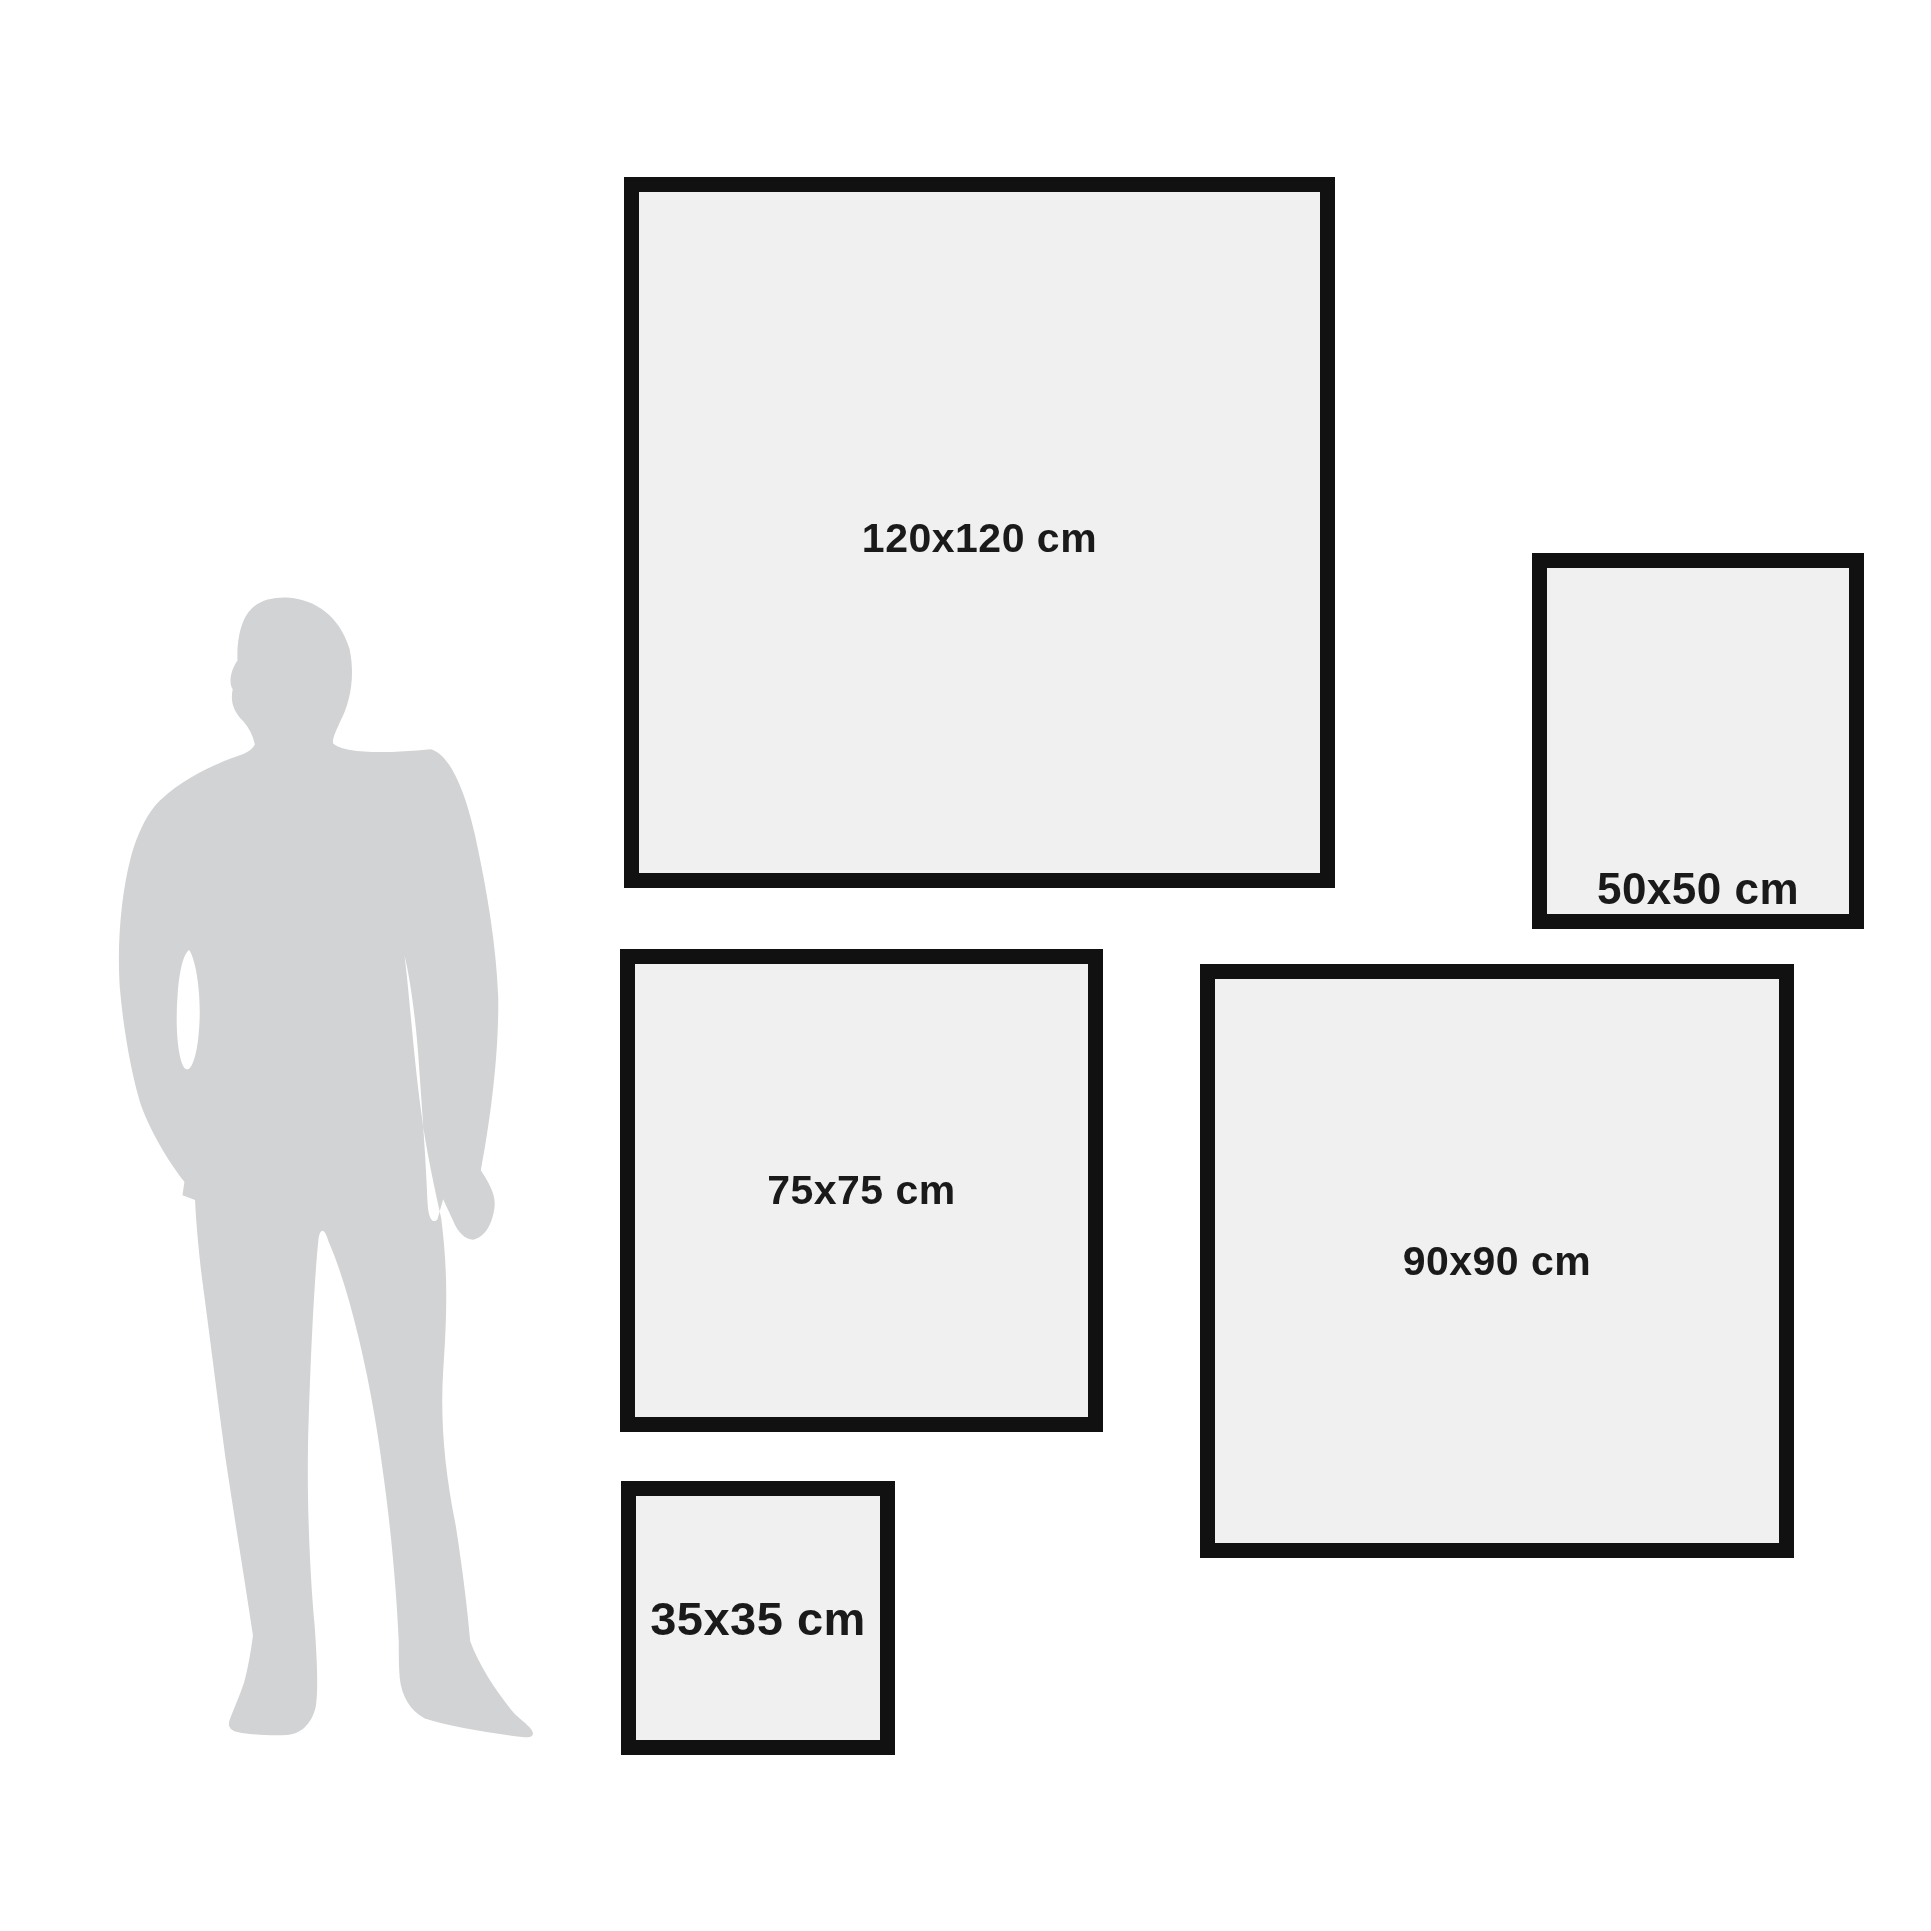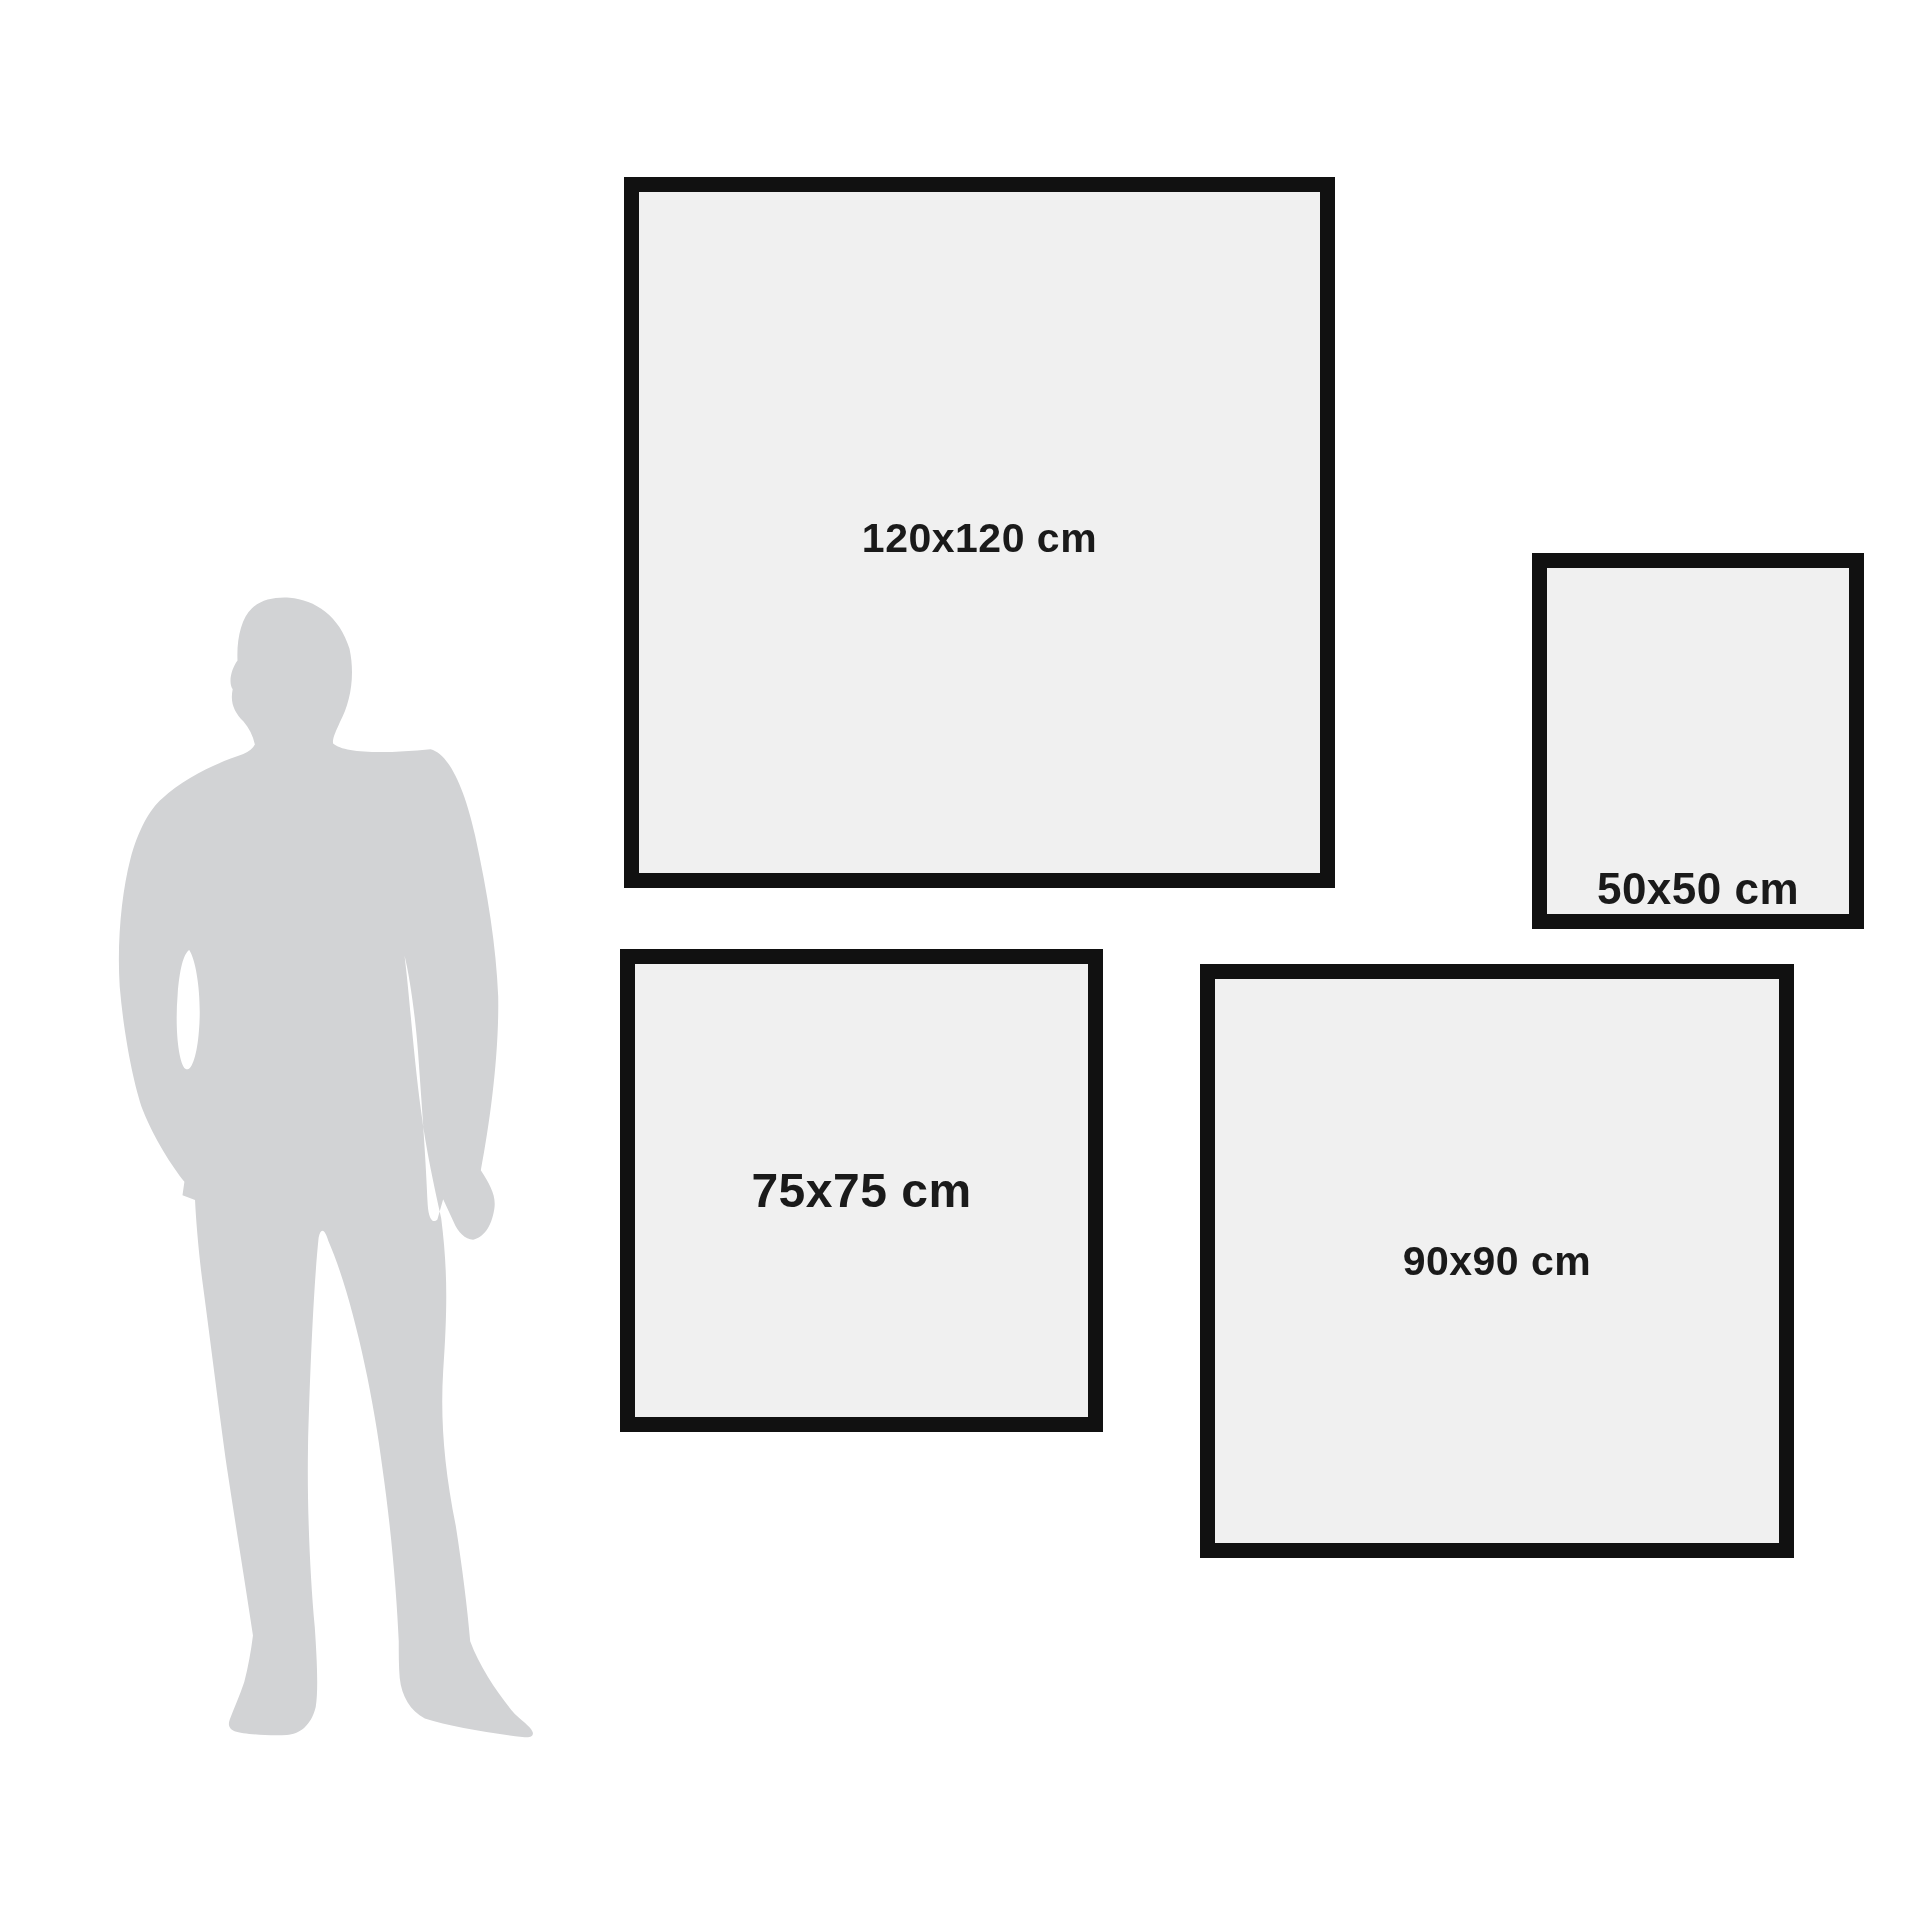--- a/index.html
+++ b/index.html
@@ -25,21 +25,21 @@
     color:#1a1a1a;
     letter-spacing:0.5px;
     white-space:nowrap;
   }
   
   .frame-120{left:624px;top:177px;width:711px;height:711px;}
   .frame-120 .frame-label{font-size:41px;}
   .frame-50{left:1532px;top:553px;width:332px;height:376px;align-items:flex-end;}
   .frame-50 .frame-label{font-size:44px;}
   .frame-75{left:620px;top:949px;width:483px;height:483px;}
-  .frame-75 .frame-label{font-size:48px;}
+  .frame-75 .frame-label{font-size:41px;}
   .frame-90{left:1200px;top:964px;width:594px;height:594px;}
   .frame-90 .frame-label{font-size:41px;}
   .frame-35{left:621px;top:1481px;width:274px;height:274px;}
   .frame-35 .frame-label{font-size:47px;}
 </style>
 </head>
 <body>
 
 <div class="stage" style="background: rgb(255, 255, 255);">
 
@@ -117,15 +117,18 @@
   </div>
 
   <div class="frame frame-75" style="border-color: rgb(17, 17, 17); background: rgb(240, 240, 240);">
     <span class="frame-label" style="color: rgb(26, 26, 26);">75x75 cm</span>
   </div>
 
   <div class="frame frame-90" style="border-color: rgb(17, 17, 17); background: rgb(240, 240, 240);">
     <span class="frame-label" style="color: rgb(26, 26, 26);">90x90 cm</span>
   </div>
 
+  <div class="frame frame-35" style="border-color: rgb(17, 17, 17); background: rgb(240, 240, 240);">
+    <span class="frame-label" style="color: rgb(26, 26, 26);">35x35 cm</span>
+  </div>
 
 </div>
 
 
 </body></html>

